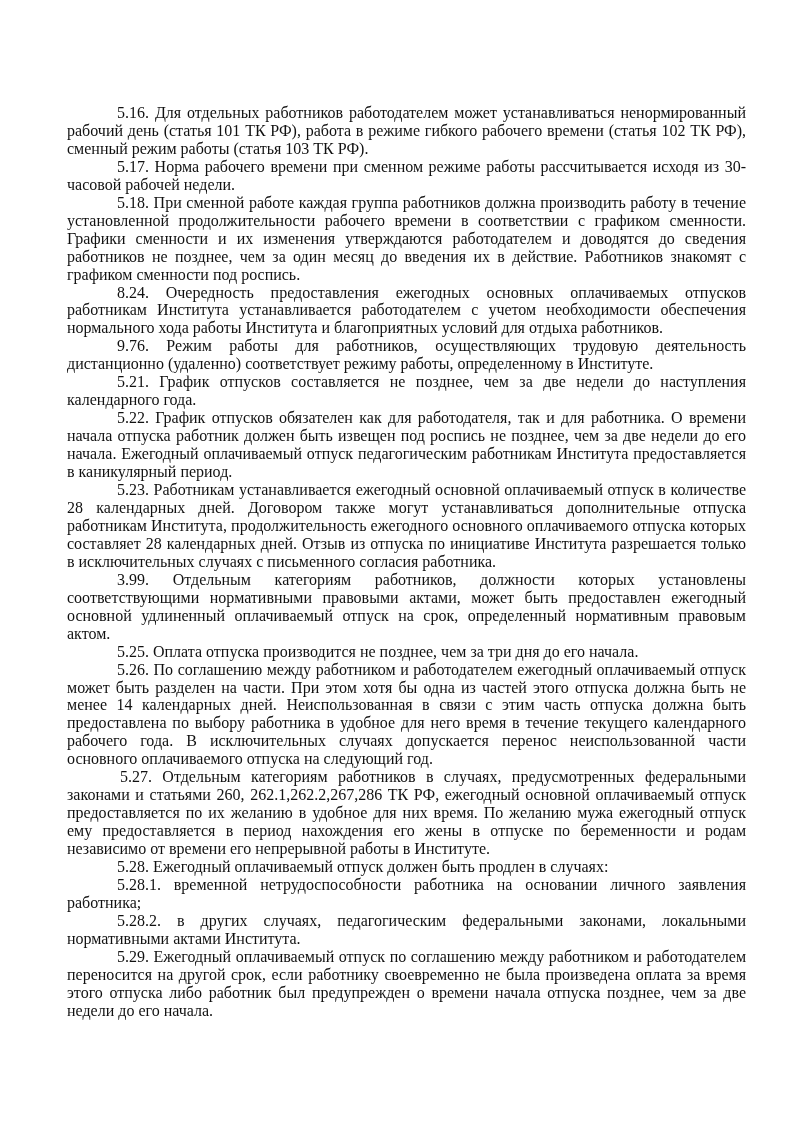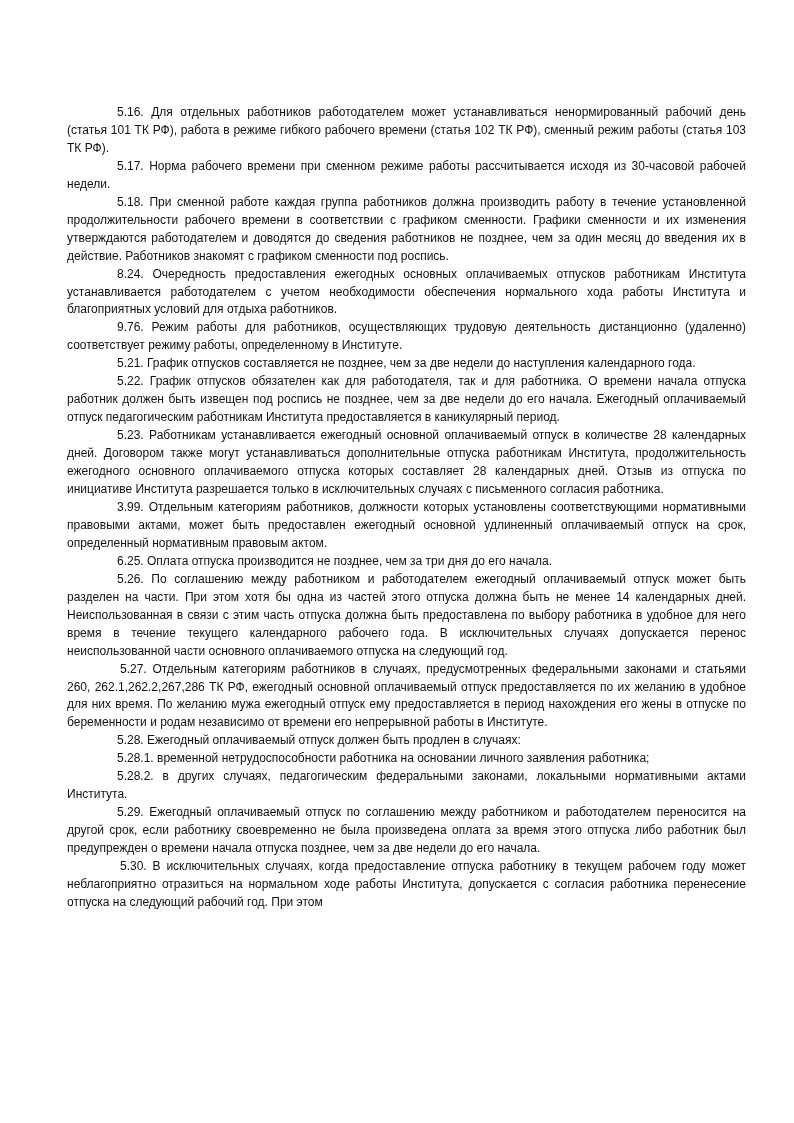--- a/index.html
+++ b/index.html
@@ -11,22 +11,22 @@
       width: 794px;
       height: 1123px;
       overflow: hidden;
       position: relative;
     }
     .page {
       position: absolute;
       left: 67px;
       top: 104px;
       width: 679px;
-      font-family: Liberation Sans, sans-serif;
-      font-size: 12px;
+      font-family: Liberation Serif, serif;
+      font-size: 16px;
       line-height: 17.95px;
       color: #111111;
       text-align: justify;
     }
     .para {
       margin: 0;
       padding: 0;
       text-indent: 50px;
       text-align: justify;
     }
@@ -40,21 +40,20 @@
 <div class="page">
   <p class="para">5.16. Для отдельных работников работодателем может устанавливаться ненормированный рабочий день (статья 101 ТК РФ), работа в режиме гибкого рабочего времени (статья 102 ТК РФ), сменный режим работы (статья 103 ТК РФ).</p>
   <p class="para">5.17. Норма рабочего времени при сменном режиме работы рассчитывается исходя из 30-часовой рабочей недели.</p>
   <p class="para">5.18. При сменной работе каждая группа работников должна производить работу в течение установленной продолжительности рабочего времени в соответствии с графиком сменности. Графики сменности и их изменения утверждаются работодателем и доводятся до сведения работников не позднее, чем за один месяц до введения их в действие. Работников знакомят с графиком сменности под роспись.</p>
   <p class="para">8.24. Очередность предоставления ежегодных основных оплачиваемых отпусков работникам Института устанавливается работодателем с учетом необходимости обеспечения нормального хода работы Института и благоприятных условий для отдыха работников.</p>
   <p class="para">9.76. Режим работы для работников, осуществляющих трудовую деятельность дистанционно (удаленно) соответствует режиму работы, определенному в Институте.</p>
   <p class="para">5.21. График отпусков составляется не позднее, чем за две недели до наступления календарного года.</p>
   <p class="para">5.22. График отпусков обязателен как для работодателя, так и для работника. О времени начала отпуска работник должен быть извещен под роспись не позднее, чем за две недели до его начала. Ежегодный оплачиваемый отпуск педагогическим работникам Института предоставляется в каникулярный период.</p>
   <p class="para">5.23. Работникам устанавливается ежегодный основной оплачиваемый отпуск в количестве 28 календарных дней. Договором также могут устанавливаться дополнительные отпуска работникам Института, продолжительность ежегодного основного оплачиваемого отпуска которых составляет 28 календарных дней. Отзыв из отпуска по инициативе Института разрешается только в исключительных случаях с письменного согласия работника.</p>
   <p class="para">3.99. Отдельным категориям работников, должности которых установлены соответствующими нормативными правовыми актами, может быть предоставлен ежегодный основной удлиненный оплачиваемый отпуск на срок, определенный нормативным правовым актом.</p>
-  <p class="para">6.25. Оплата отпуска производится не позднее, чем за три дня до его начала.</p>
+  <p class="para">5.25. Оплата отпуска производится не позднее, чем за три дня до его начала.</p>
   <p class="para">5.26. По соглашению между работником и работодателем ежегодный оплачиваемый отпуск может быть разделен на части. При этом хотя бы одна из частей этого отпуска должна быть не менее 14 календарных дней. Неиспользованная в связи с этим часть отпуска должна быть предоставлена по выбору работника в удобное для него время в течение текущего календарного рабочего года. В исключительных случаях допускается перенос неиспользованной части основного оплачиваемого отпуска на следующий год.</p>
   <p class="para extra-indent">5.27. Отдельным категориям работников в случаях, предусмотренных федеральными законами и статьями 260, 262.1,262.2,267,286 ТК РФ, ежегодный основной оплачиваемый отпуск предоставляется по их желанию в удобное для них время. По желанию мужа ежегодный отпуск ему предоставляется в период нахождения его жены в отпуске по беременности и родам независимо от времени его непрерывной работы в Институте.</p>
   <p class="para">5.28. Ежегодный оплачиваемый отпуск должен быть продлен в случаях:</p>
   <p class="para">5.28.1. временной нетрудоспособности работника на основании личного заявления работника;</p>
   <p class="para">5.28.2. в других случаях, педагогическим федеральными законами, локальными нормативными актами Института.</p>
   <p class="para">5.29. Ежегодный оплачиваемый отпуск по соглашению между работником и работодателем переносится на другой срок, если работнику своевременно не была произведена оплата за время этого отпуска либо работник был предупрежден о времени начала отпуска позднее, чем за две недели до его начала.</p>
-  <p class="para extra-indent">5.30. В исключительных случаях, когда предоставление отпуска работнику в текущем рабочем году может неблагоприятно отразиться на нормальном ходе работы Института, допускается с согласия работника перенесение отпуска на следующий рабочий год. При этом</p>
 </div>
 
 </body></html>

